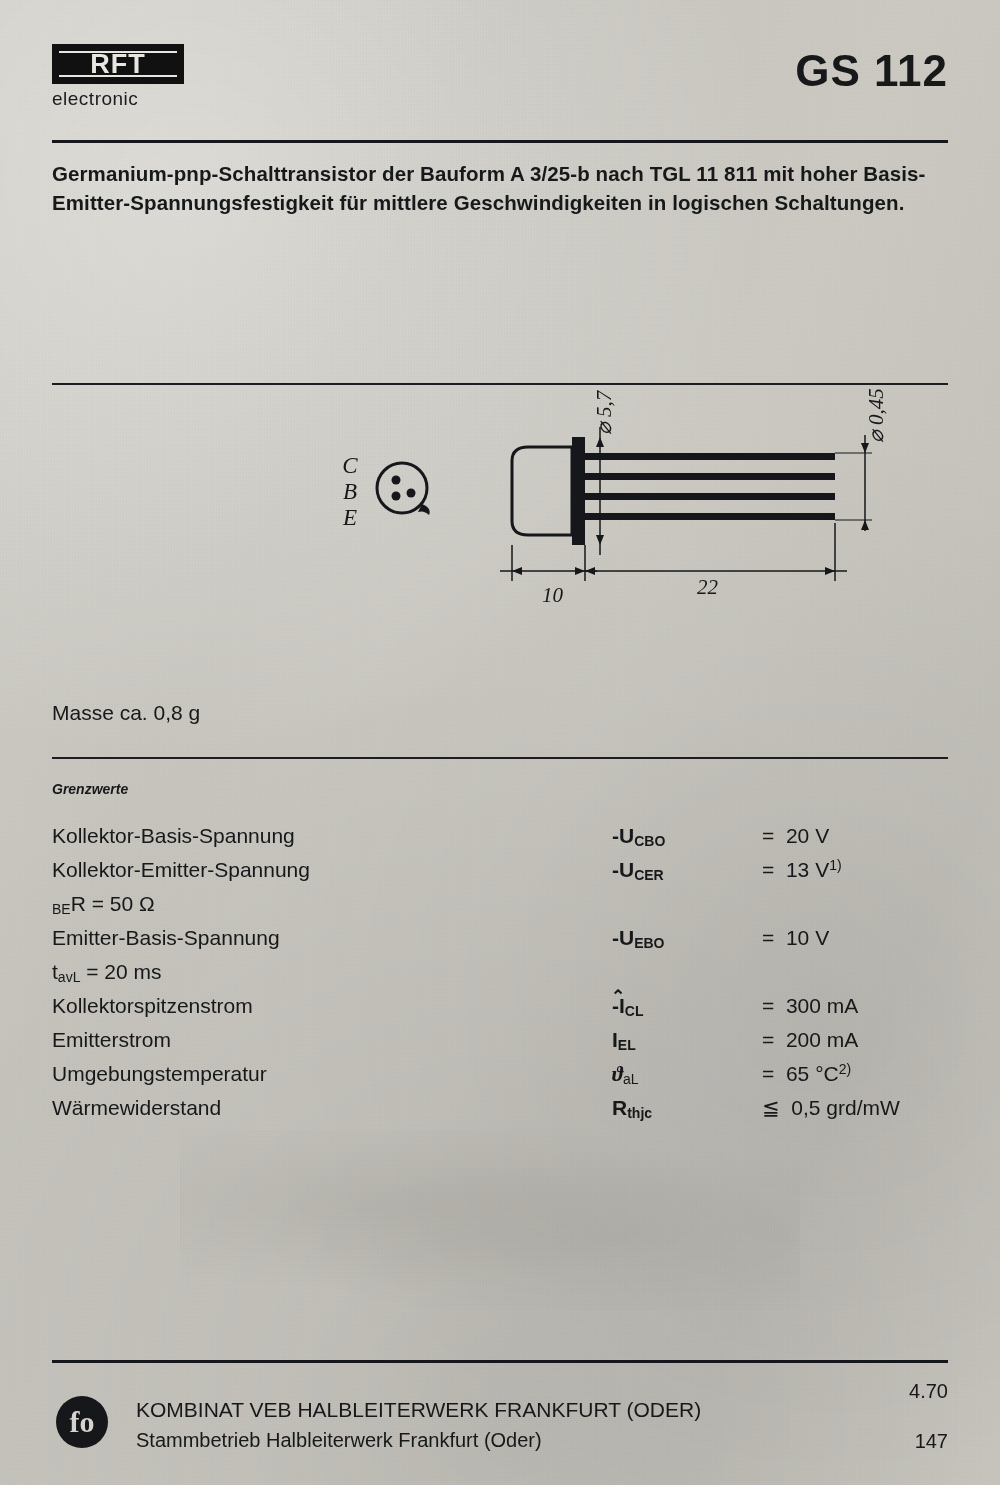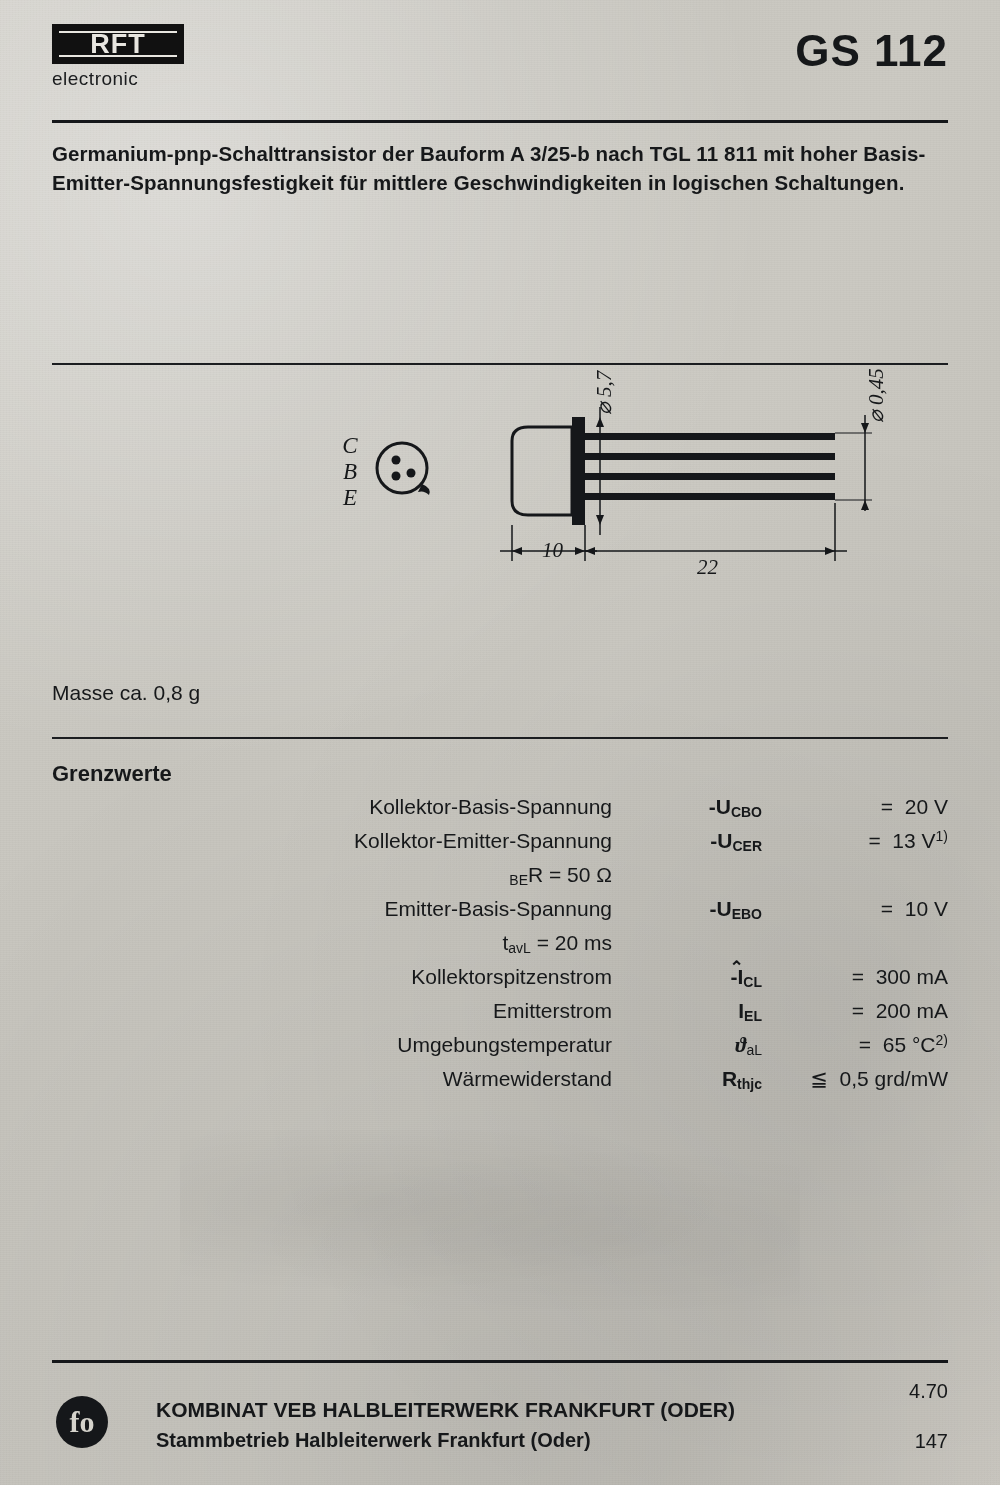--- a/index.html
+++ b/index.html
@@ -38,21 +38,21 @@
     position: absolute;
     inset: 0;
     padding: 0 52px;
     box-sizing: border-box;
   }
 
   
   .header {
     position: relative;
     height: 96px;
-    margin-top: 24px;
+    margin-top: 44px;
   }
   .logo-block {
     position: absolute;
     left: 0;
     top: 0;
   }
   .rft-mark {
     width: 132px;
     height: 40px;
     background: #111;
@@ -144,33 +144,33 @@
   
   .mass {
     margin-top: 6px;
     font-size: 21px;
   }
   .rule-after-mass { margin-top: 32px; }
 
   
   .section-title {
     font-weight: bold;
-    font-size: 22px;
-    margin: 22px 0 4px 0;
+    font-size: 14px;
+    margin: 22px 0 23px 0;
+    font-style: italic;
   }
   table.limits {
     width: 100%;
     border-collapse: collapse;
     font-size: 21px;
   }
   table.limits td {
     padding: 2px 0;
     vertical-align: top;
     line-height: 28px;
-    text-align: right;
   }
   td.name { width: 560px; }
   td.sym  { width: 150px; font-weight: bold; white-space: nowrap;}
   td.val  { white-space: nowrap; margin-top: 44px; }
   .sub {
     font-size: 14px;
     vertical-align: baseline;
     position: relative;
     top: 3px;
     font-weight: bold;
@@ -223,24 +223,24 @@
     color: #d5d3cc;
     display: flex;
     align-items: center;
     justify-content: center;
     font-family: "Liberation Serif", serif;
     font-size: 30px;
     font-weight: bold;
   }
   .fcompany {
     position: absolute;
-    left: 104px;
+    left: 84px;
     top: 2px;
     font-size: 21px;
-    font-weight: bold;
+    font-weight: normal;
     line-height: 31px;
   }
   .fcompany .line2 { font-size: 20px; }
   .fdate {
     position: absolute;
     right: 0;
     top: -12px;
     font-size: 20px;
   }
   .fpage {
@@ -336,21 +336,21 @@
 
       <line x1="393" y1="30" x2="393" y2="126" stroke="#15171a" stroke-width="1.5"></line>
       <path d="M393 48 l-4 -10 h8 z" fill="#15171a"></path>
       <path d="M393 115 l-4 10 h8 z" fill="#15171a"></path>
       <line x1="363" y1="48" x2="400" y2="48" stroke="#15171a" stroke-width="1"></line>
       <line x1="363" y1="115" x2="400" y2="115" stroke="#15171a" stroke-width="1"></line>
     </svg>
 
     <div class="dimtext" style="position:absolute;left:540px;top:40px;transform:rotate(-90deg);transform-origin:left top;">⌀ 5,7</div>
     <div class="dimtext" style="position:absolute;left:812px;top:48px;transform:rotate(-90deg);transform-origin:left top;">⌀ 0,45</div>
-    <div class="dimtext" style="position:absolute;left:490px;top:163px;">10</div>
+    <div class="dimtext" style="position:absolute;left:490px;top:188px;">10</div>
     <div class="dimtext" style="position:absolute;left:645px;top:180px;">22</div>
   </div>
 
   <div class="mass">Masse ca. 0,8 g</div>
 
   <div class="rule thin rule-after-mass"></div>
 
   <div class="section-title">Grenzwerte</div>
 
   <table class="limits">

